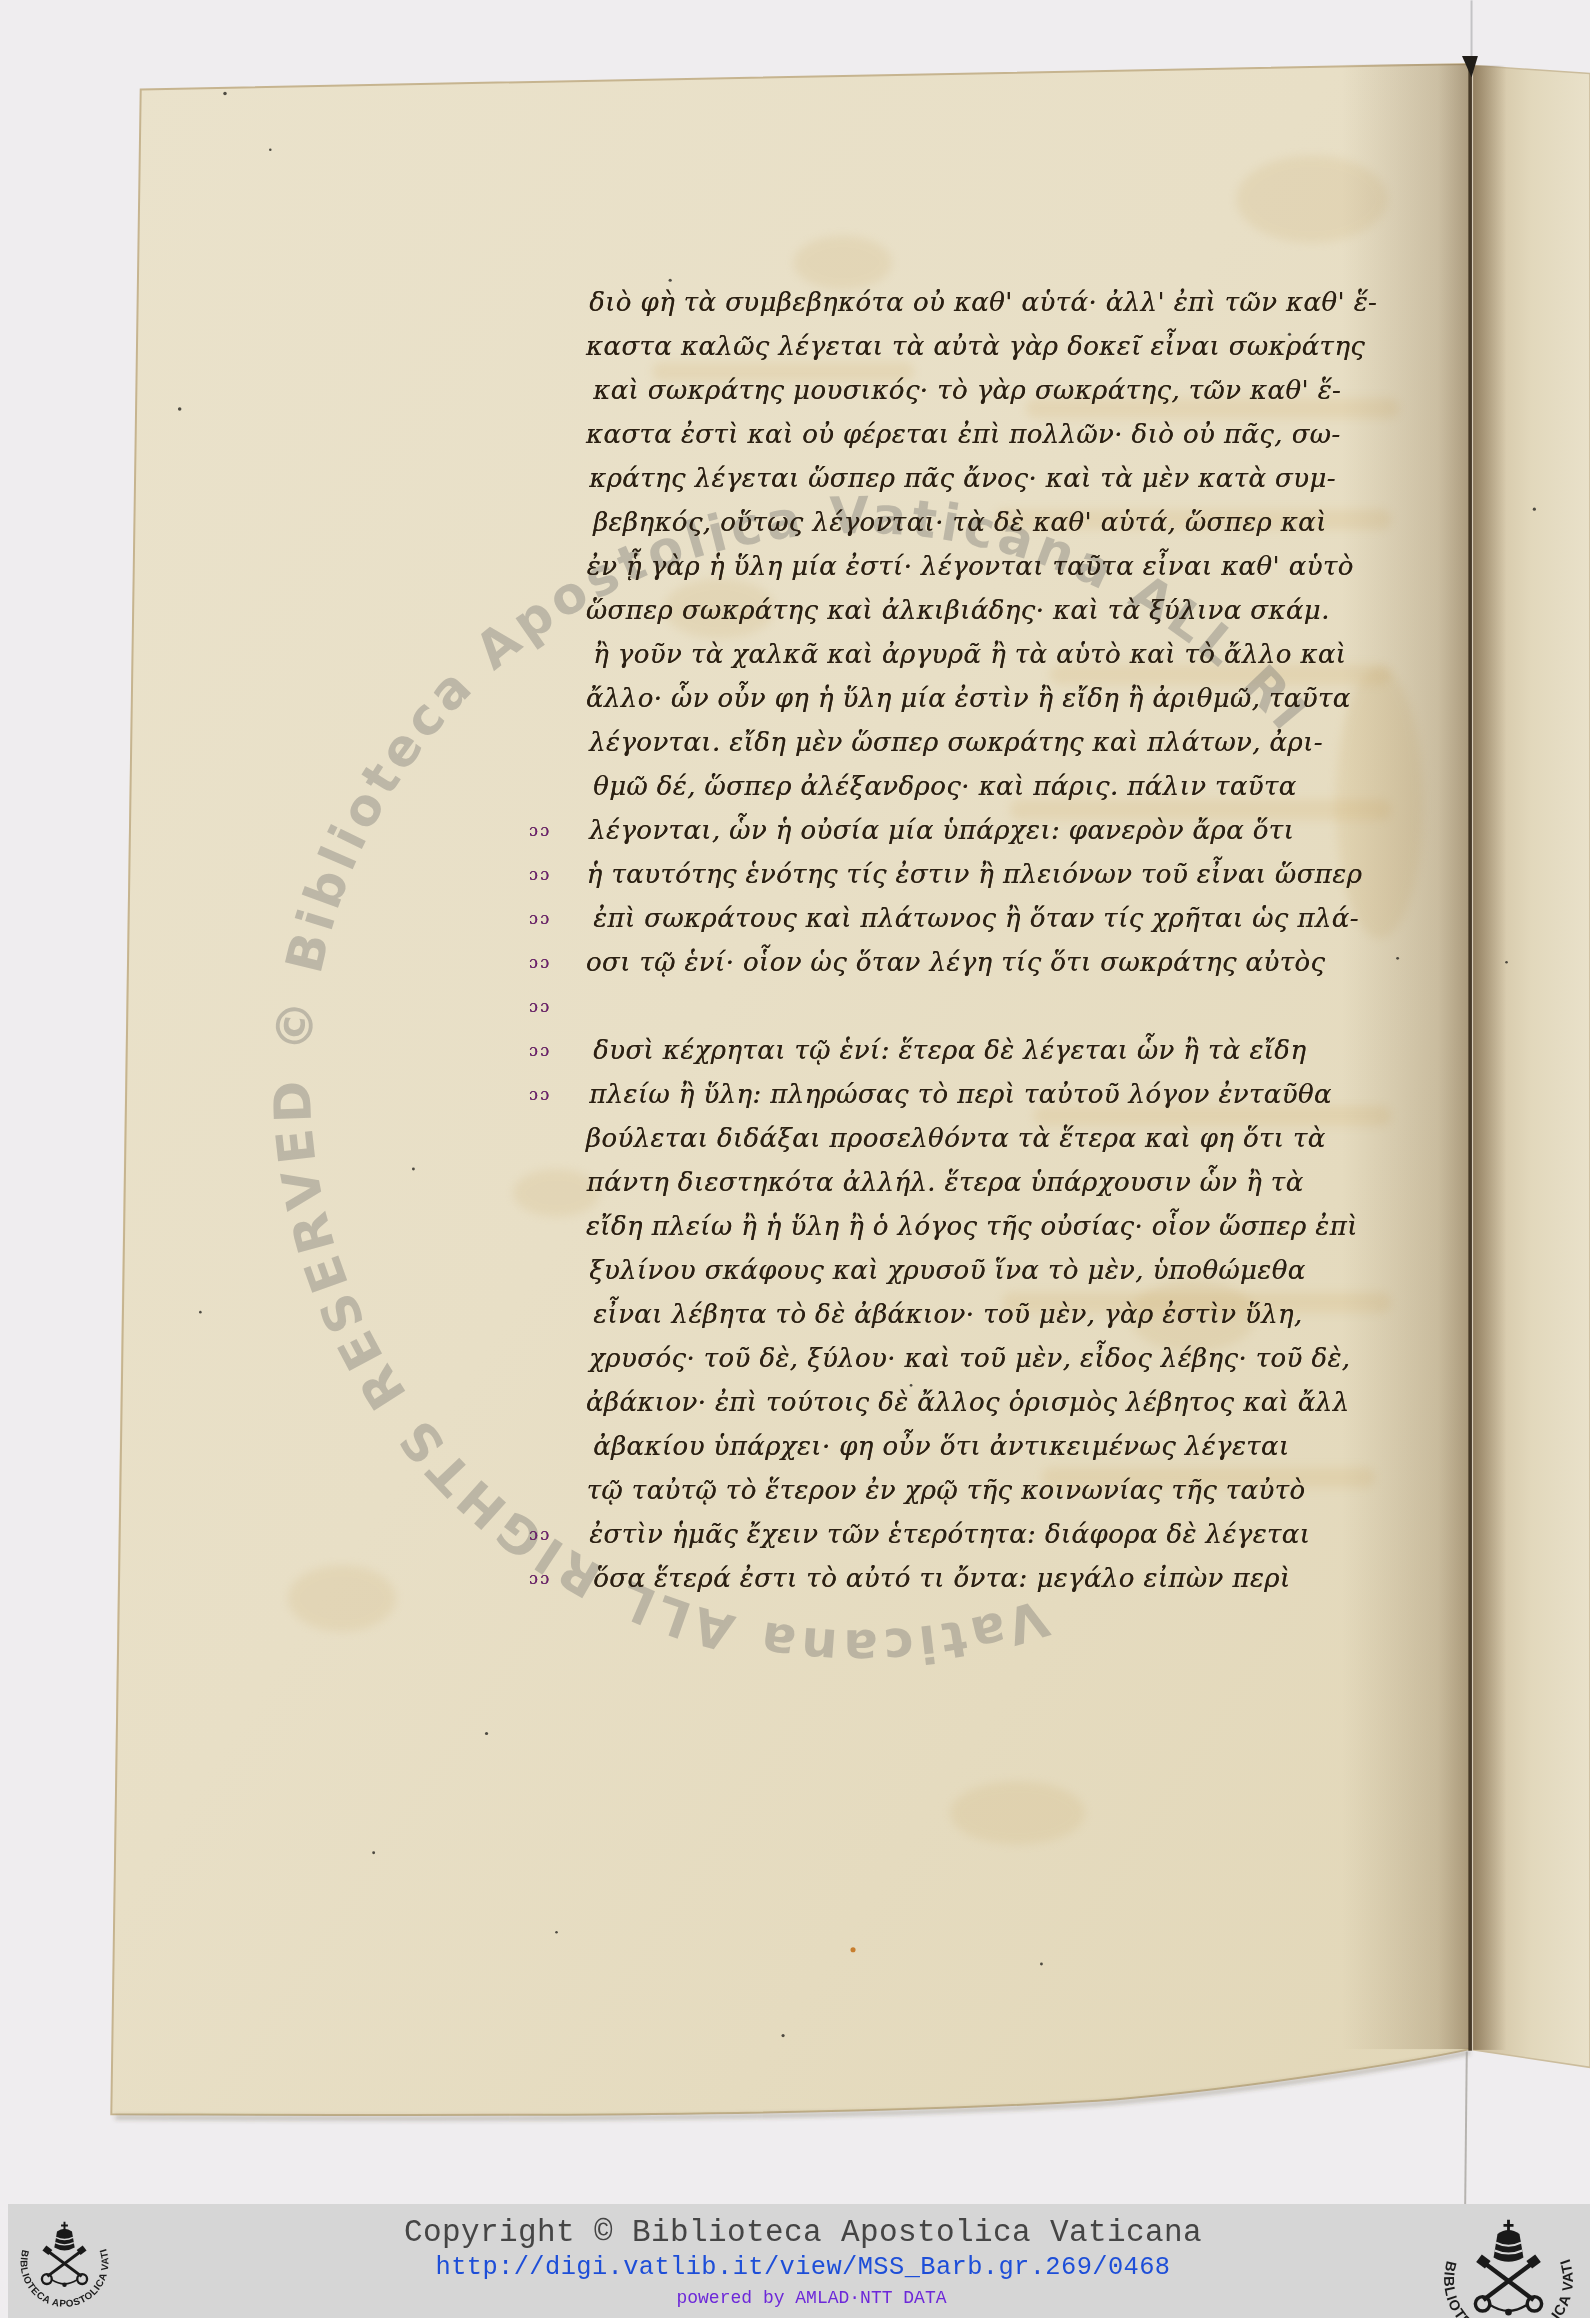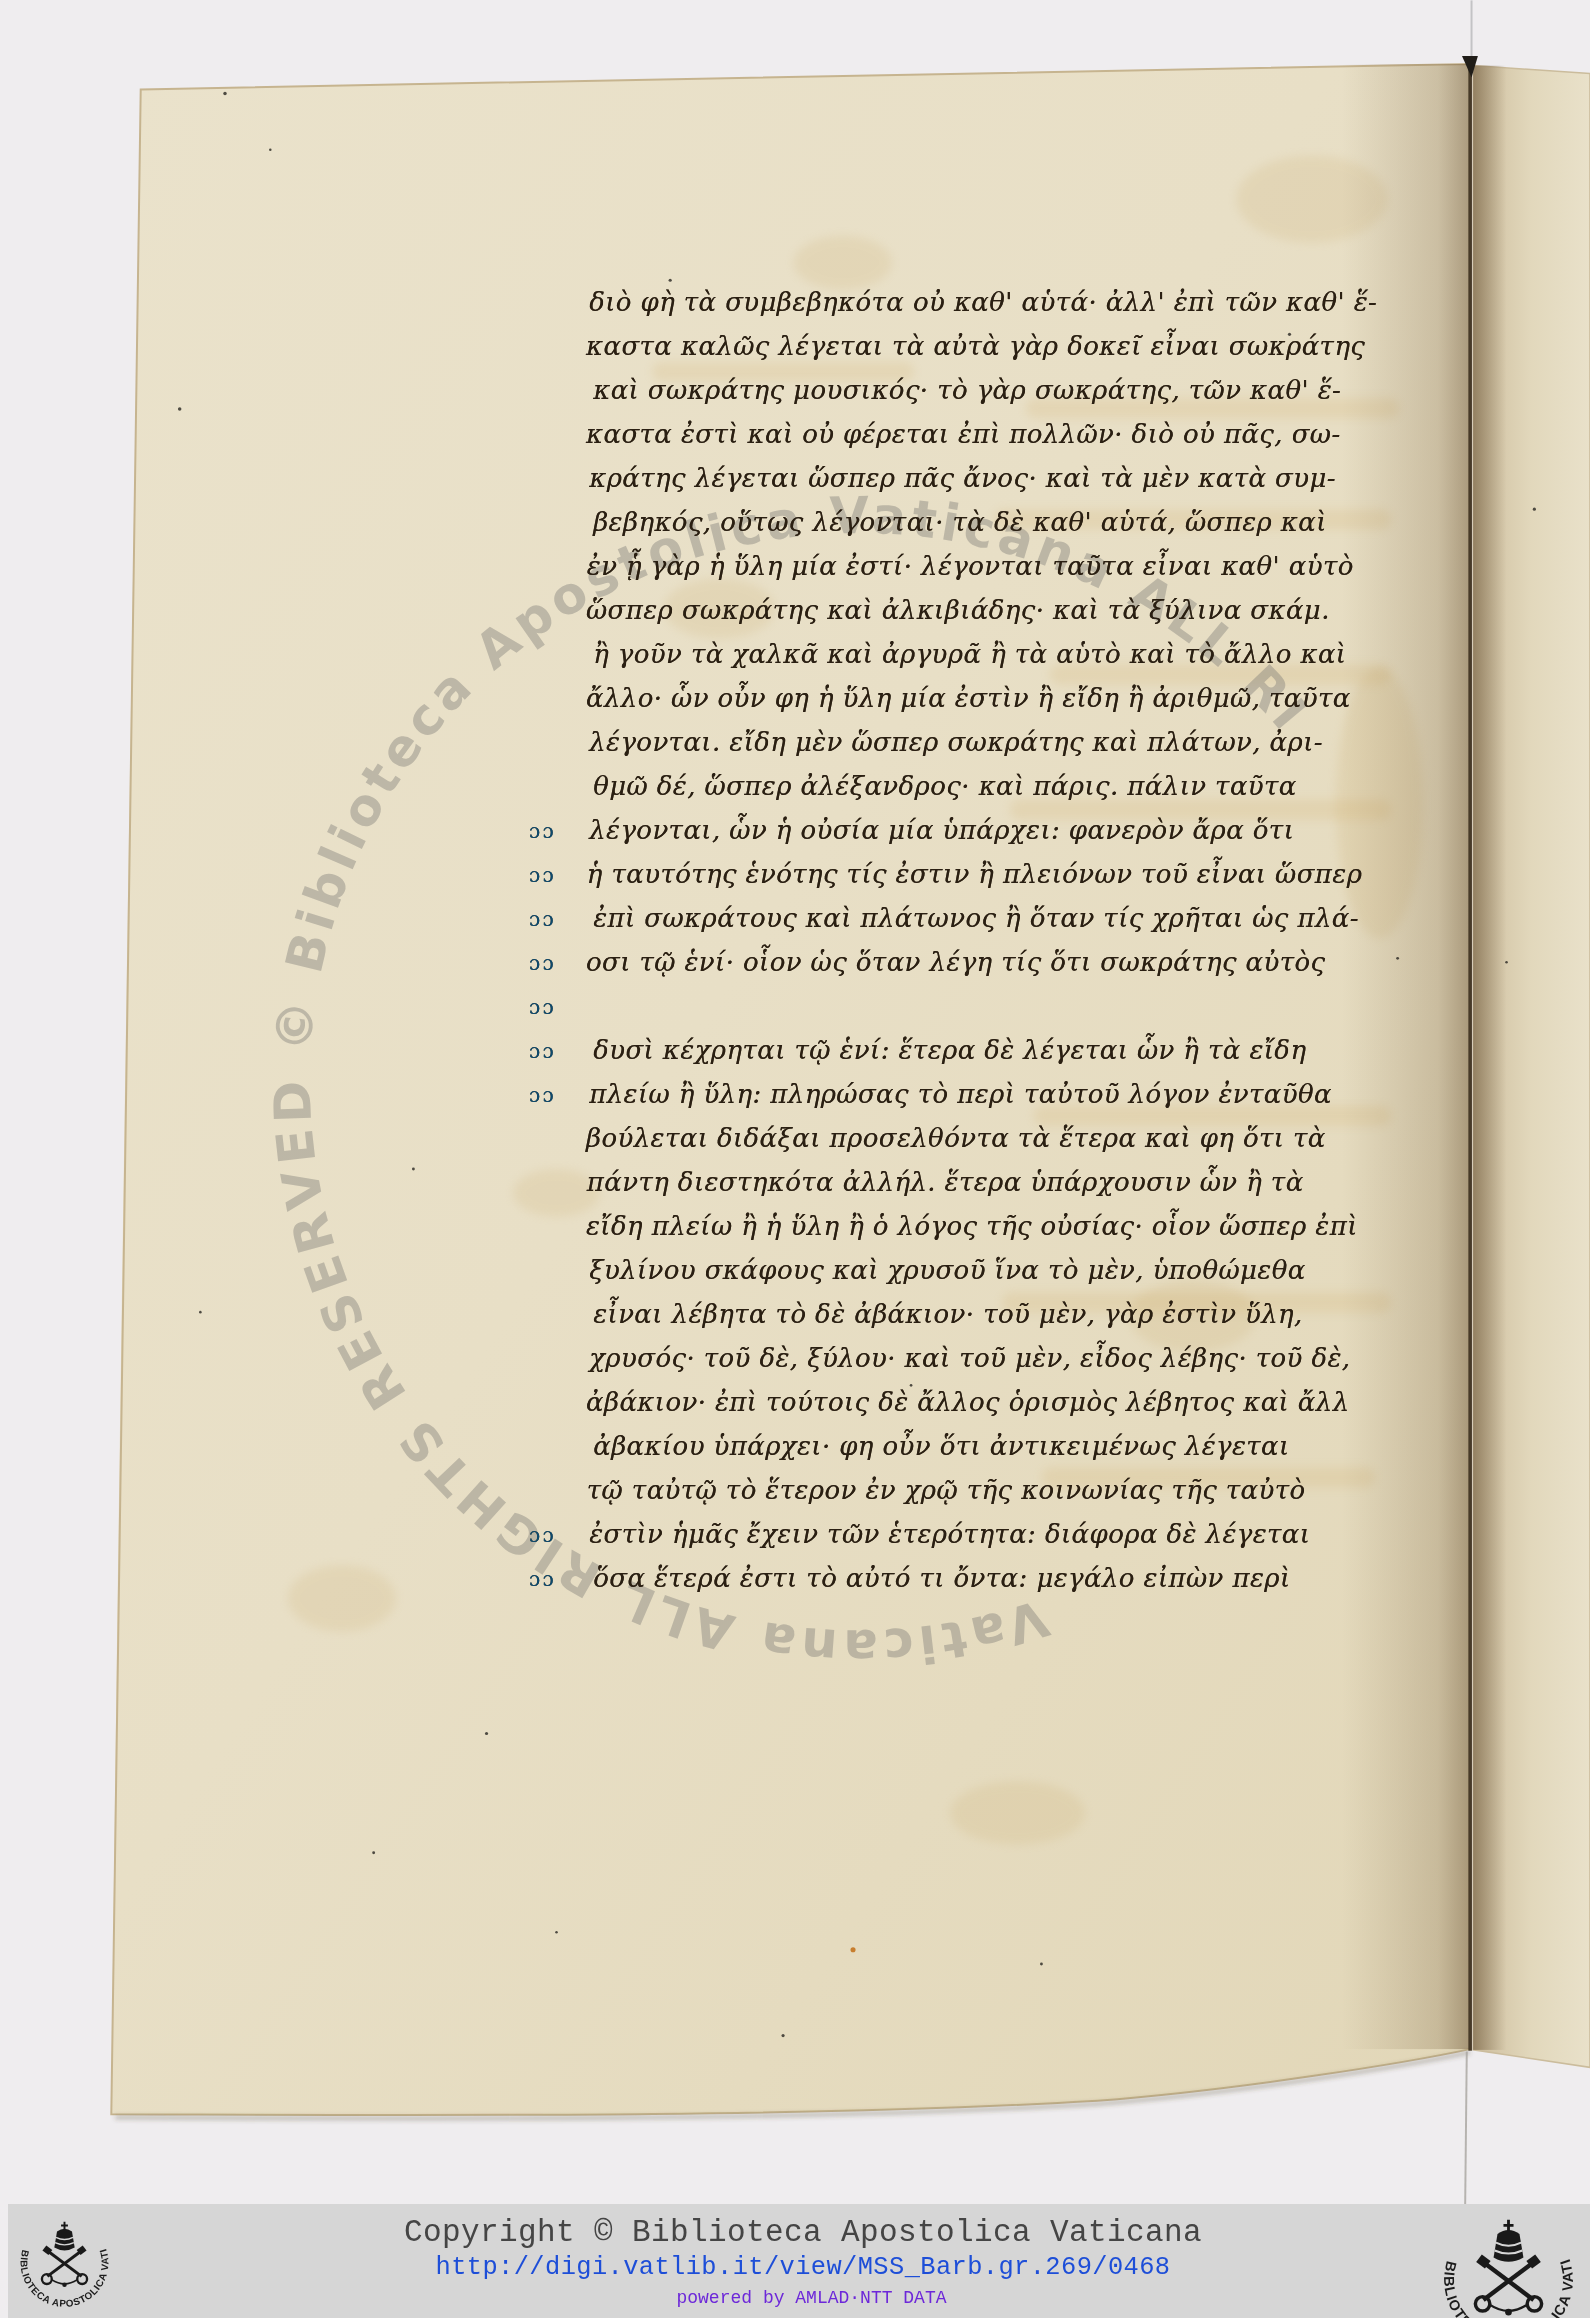--- a/index.html
+++ b/index.html
@@ -25,23 +25,23 @@
     font-size:26px;
     letter-spacing:0.4px;
     color:#2a1f12;
     text-shadow:0 0 0.5px rgba(42,31,18,0.85);
   }
   .ms-line:nth-child(odd){padding-left:3.2px;}
   .ms-line:nth-child(3n){padding-left:7.2px;}
   .ms-line:nth-child(7n){padding-left:0.8px;}
   .mark{
     position:absolute;left:-57px;top:0.8px;
-    font-size:20px;letter-spacing:2.4px;
+    font-size:16px;letter-spacing:2.4px;
     font-style:normal;
-    color:#0c4a6e;
+    color:#701a75;
   }
   
   .footer{
     position:absolute;left:8px;top:2204px;width:1590px;height:117px;
     background:#d6d6d6;
     z-index:5;
     text-align:center;
     color:#454545;
     font-family:Liberation Mono, monospace;
   }

